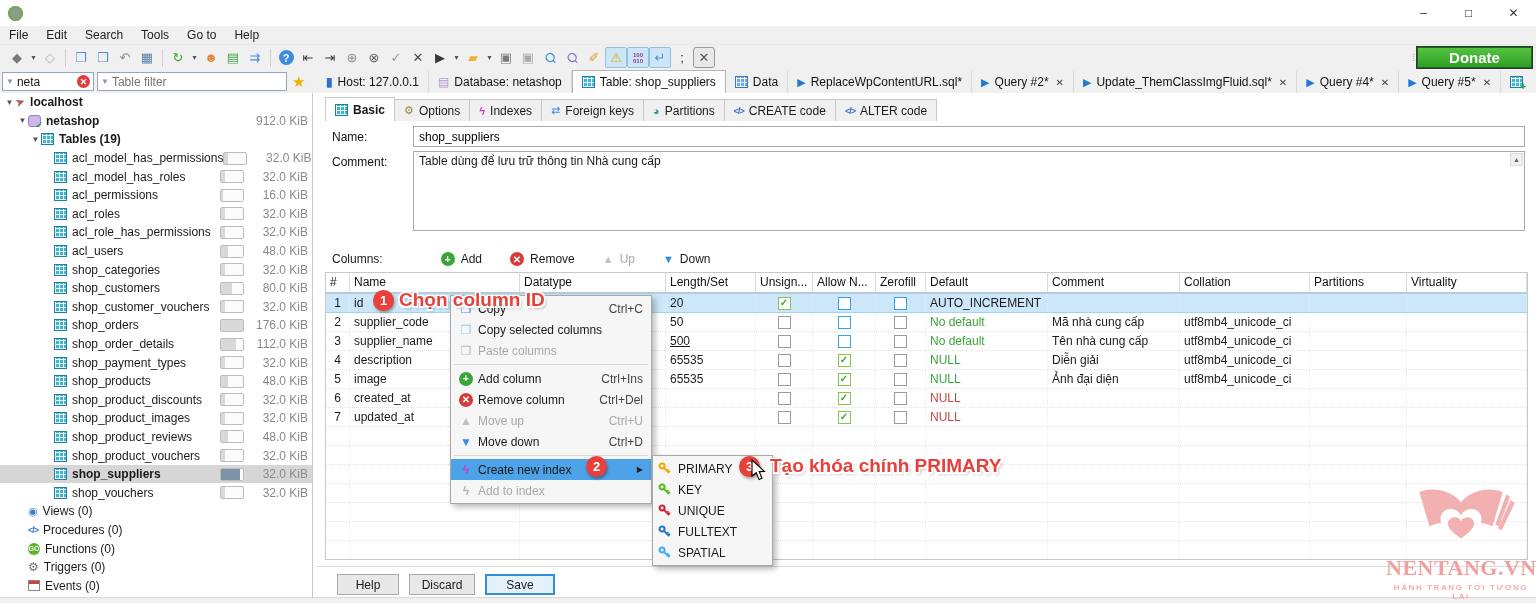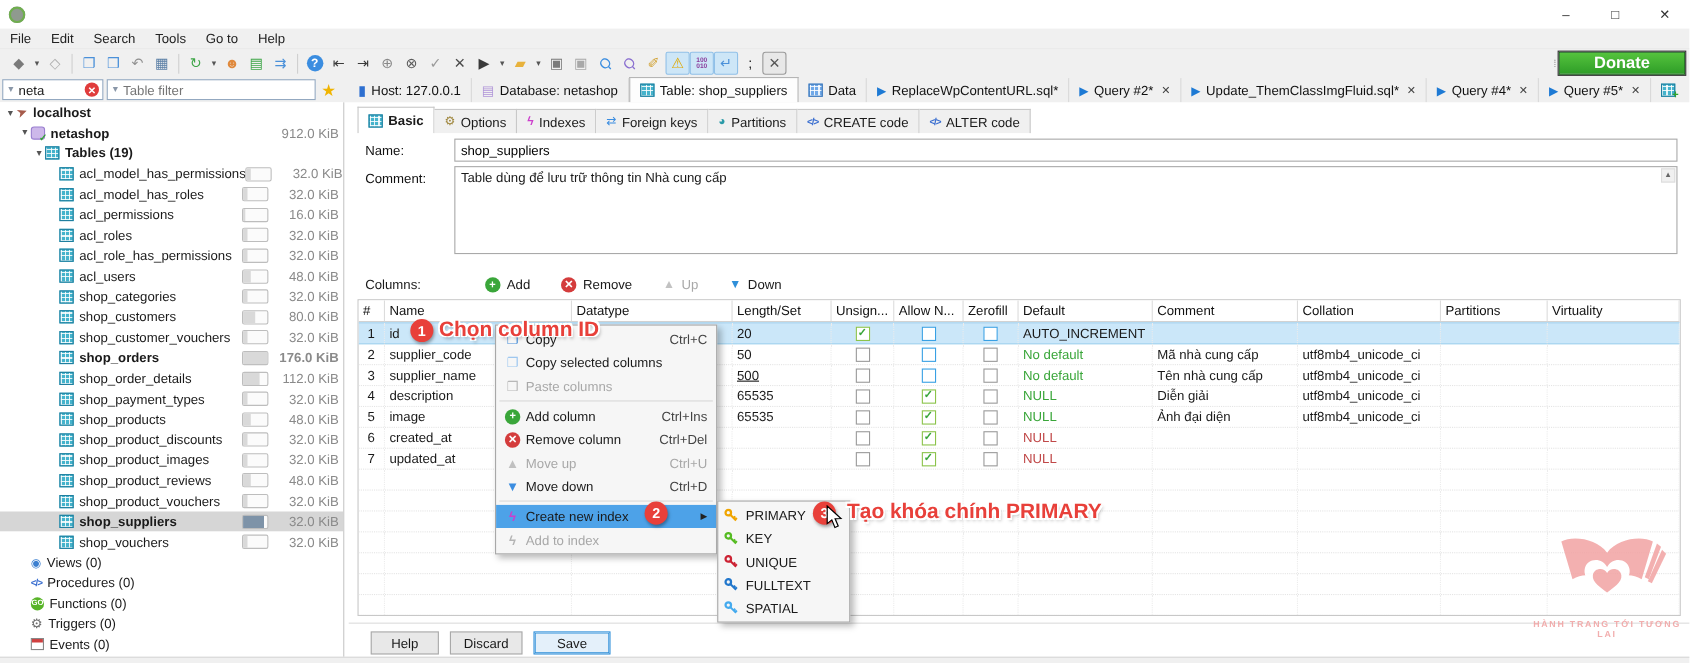--- a/index.html
+++ b/index.html
@@ -423,21 +423,21 @@
     </div>
     <div class="trow" style="padding-left: 43px;">
       <span class="arrow"></span>
       <span class="ticon"></span>
       <span class="lbl">shop_customer_vouchers</span>
       <span class="szbar">
         <i style="width: 18%;"></i>
       </span>
       <span class="sz2">32.0 KiB</span>
     </div>
-    <div class="trow" style="padding-left: 43px; font-weight: bold;">
+    <div class="trow" style="padding-left: 43px;">
       <span class="arrow"></span>
       <span class="ticon"></span>
       <span class="lbl">shop_orders</span>
       <span class="szbar">
         <i style="width: 100%;"></i>
       </span>
       <span class="sz2">176.0 KiB</span>
     </div>
     <div class="trow" style="padding-left: 43px;">
       <span class="arrow"></span>
@@ -1014,14 +1014,15 @@
 </svg>
 
 <div class="watermark">
   <svg width="112" height="74" viewBox="0 0 120 80">
     <path d="M60 20 C50 6 26 3 15 9 L26 46 C38 39 50 41 60 54 C70 41 82 39 94 46 L105 9 C94 3 70 6 60 20 Z" fill="#f2a3a3"></path>
     <path d="M97 44 L109 11 L113 14 L101 46 Z" fill="#f2a3a3"></path>
     <path d="M100 48 L114 17 L118 21 L104 50 Z" fill="#f2a3a3"></path>
     <path d="M60 34 C55 24 40 25 38 36 C36 47 50 55 60 64 C70 55 84 47 82 36 C80 25 65 24 60 34 Z" fill="#fff"></path>
     <path d="M60 40 C57 34 47 35 46 42 C45 49 54 54 60 59 C66 54 75 49 74 42 C73 35 63 34 60 40 Z" fill="#f2a3a3"></path>
   </svg>
+  <div class="wm-title">NENTANG.VN</div>
   <div class="wm-sub">HÀNH TRANG TỚI TƯƠNG LAI</div>
 </div>
 
 </body></html>

